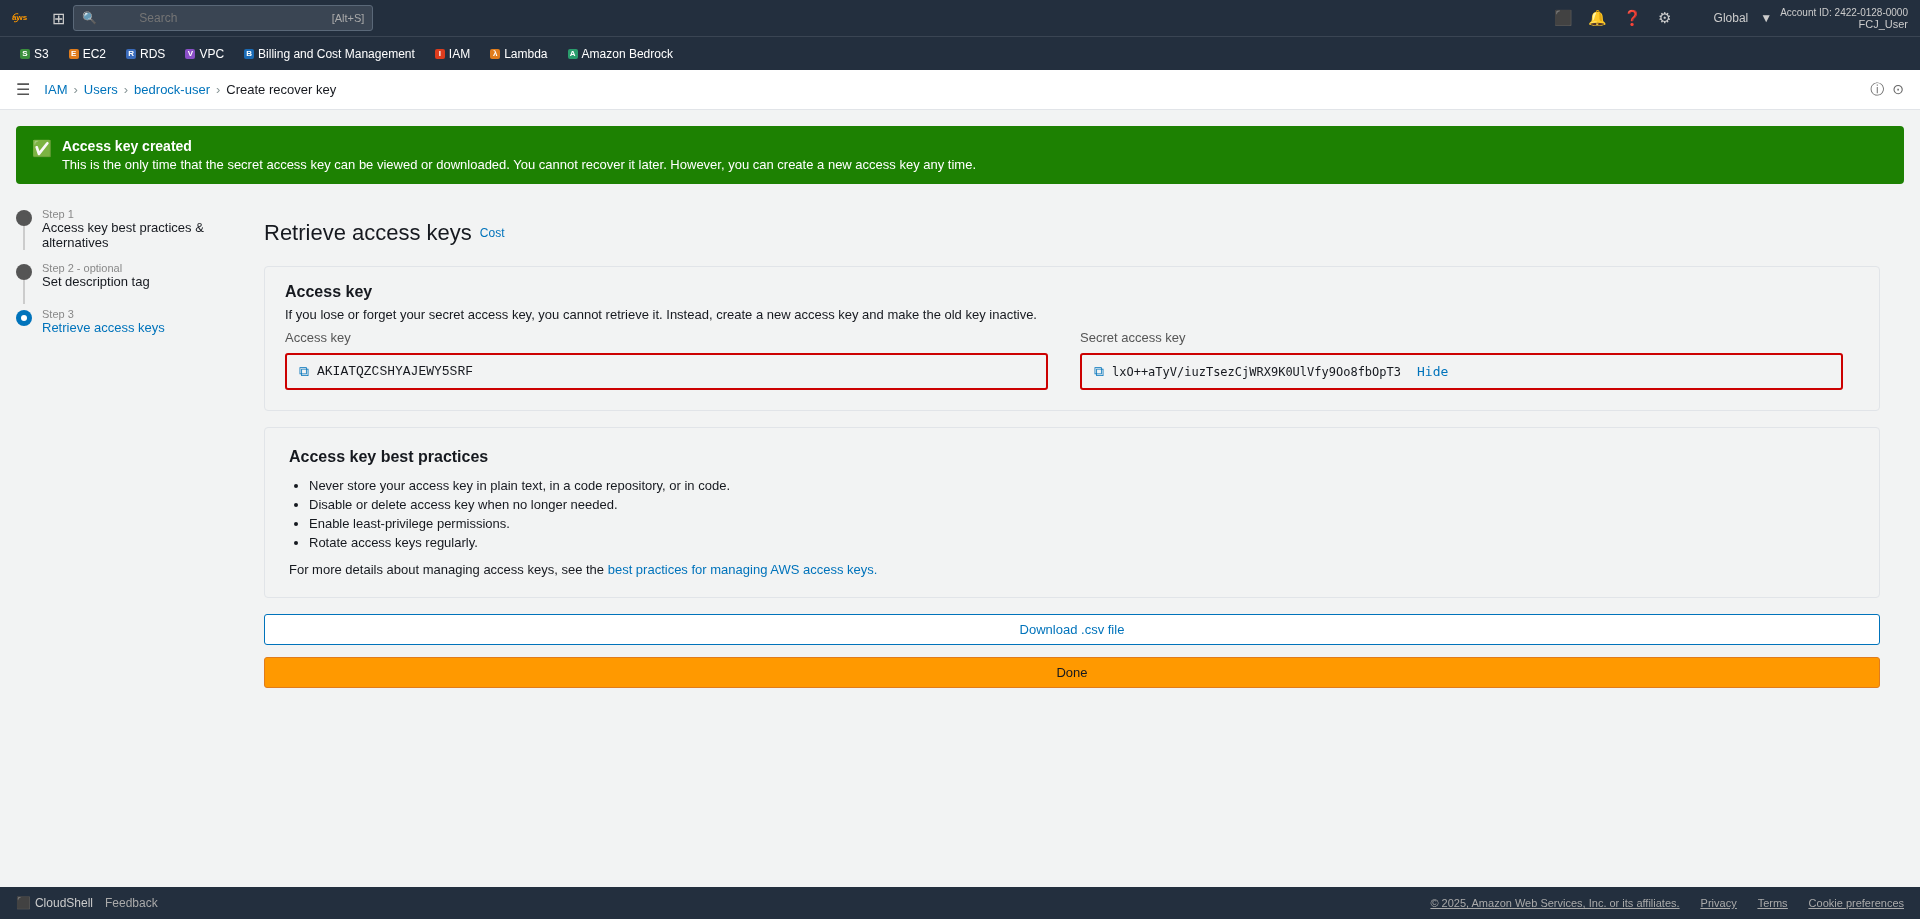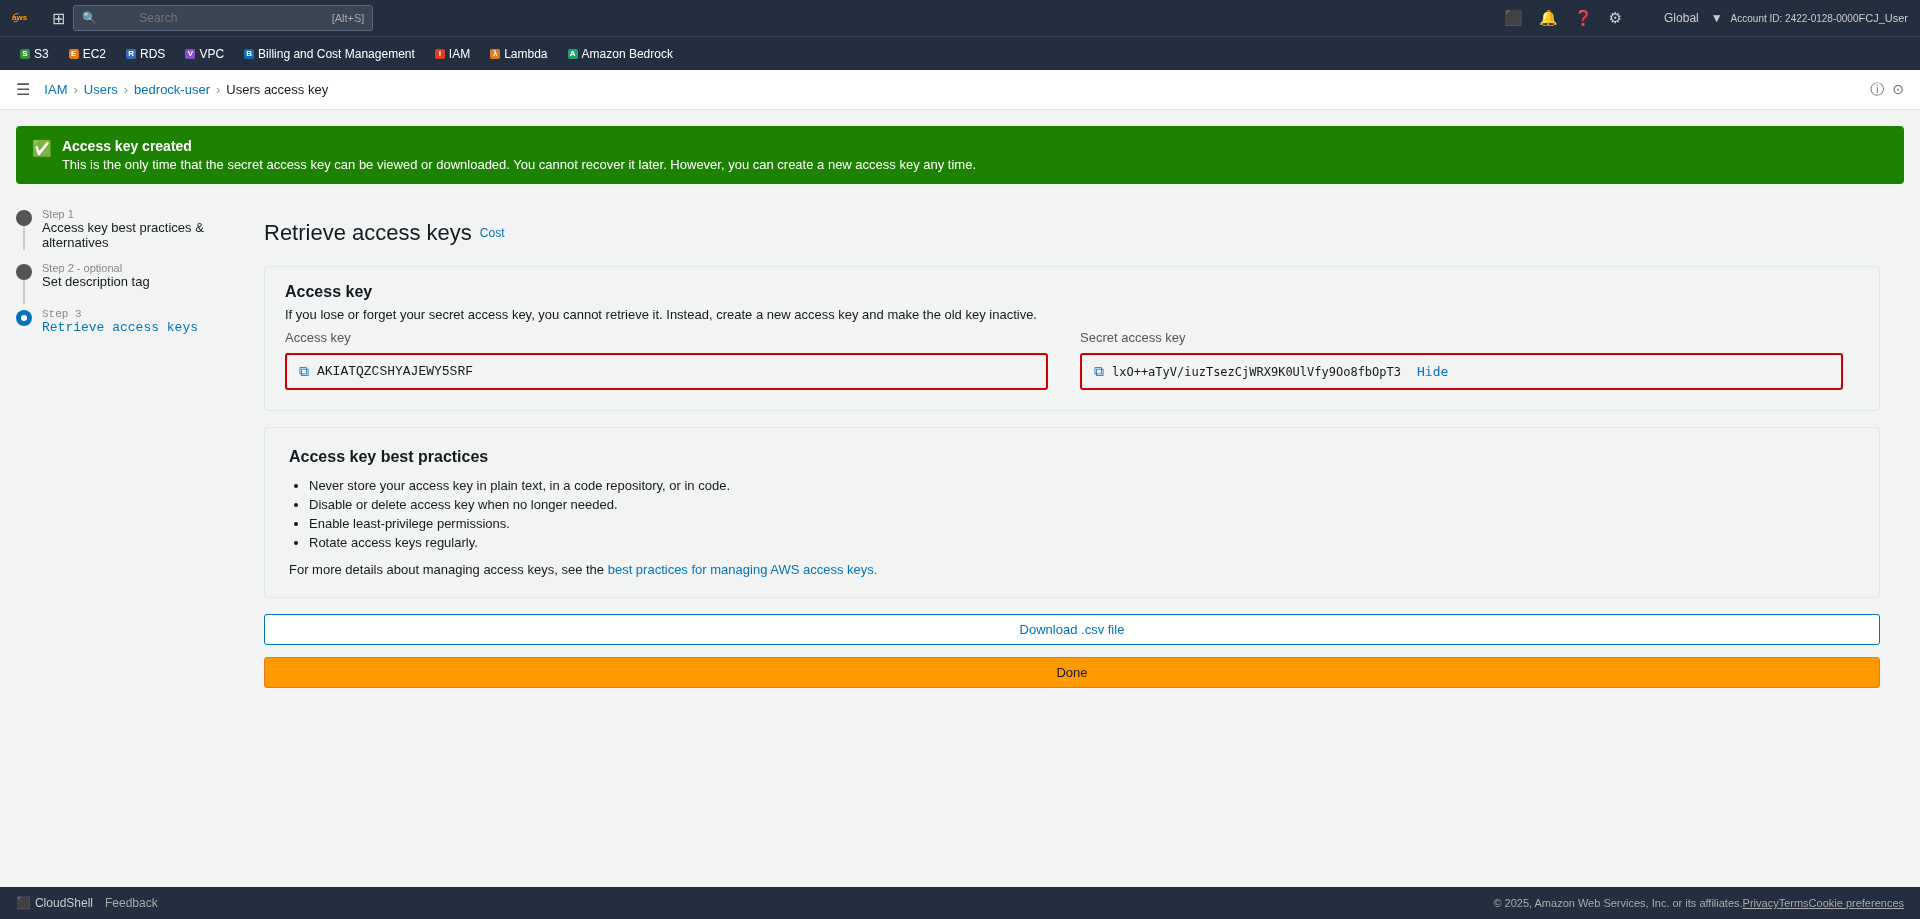--- a/index.html
+++ b/index.html
@@ -39,21 +39,21 @@
     .search-shortcut { color: #aaa; font-size: 11px; }
     .nav-spacer { flex: 1; }
     .nav-icons { display: flex; align-items: center; gap: 16px; color: #ccc; }
     .nav-icons span { cursor: pointer; font-size: 15px; }
     .nav-region {
       color: #ccc; font-size: 12px; cursor: pointer;
       display: flex; align-items: flex-end; gap: 12px; margin-left: 34px;
     }
     .nav-account {
       color: #ccc; font-size: 11px; text-align: right; cursor: pointer;
-      display: flex; flex-direction: row; align-items: flex-end;
+      display: flex; flex-direction: column; align-items: flex-end;
     }
 
     
     .service-bar {
       background: #232f3e;
       border-top: 1px solid #3a4553;
       height: 34px;
       display: flex;
       align-items: center;
       padding: 0 12px;
@@ -215,21 +215,21 @@
       align-items: center;
       padding: 0 16px;
       gap: 16px;
     }
     .footer-left { display: flex; align-items: center; gap: 12px; }
     .cloudshell-btn {
       color: #ccc; font-size: 12px; cursor: pointer;
       display: flex; align-items: center; gap: 4px;
     }
     .footer-spacer { flex: 1; }
-    .footer-right { color: #aaa; font-size: 11px; display: flex; gap: 0; align-items: center; }
+    .footer-right { color: #aaa; font-size: 11px; display: flex; gap: 21px; align-items: center; text-decoration: underline; }
     .footer-link { color: #aaa; cursor: pointer; text-decoration: underline; }
 
     .keys-row {
       display: grid;
       grid-template-columns: 1fr 16px 1fr;
       padding: 0 20px 20px 20px;
       align-items: start;
     }
   </style>
 </head>
@@ -308,21 +308,21 @@
 </div>
 
 <div class="breadcrumb-bar">
   <span class="breadcrumb-menu-icon">☰</span>
   <span class="breadcrumb-item">IAM</span>
   <span class="breadcrumb-sep">›</span>
   <span class="breadcrumb-item">Users</span>
   <span class="breadcrumb-sep">›</span>
   <span class="breadcrumb-item">bedrock-user</span>
   <span class="breadcrumb-sep">›</span>
-  <span class="breadcrumb-current">Users access key</span>
+  <span class="breadcrumb-current">Create recover key</span>
   <div class="breadcrumb-spacer"></div>
   <div class="breadcrumb-actions">
     <span class="breadcrumb-action-icon">ⓘ</span>
     <span class="breadcrumb-action-icon">⊙</span>
   </div>
 </div>
 
 <div class="success-banner">
   <span class="success-icon">✅</span>
   <div>
@@ -358,21 +358,21 @@
             </svg>
         </div>
         <div style="width:2px;background:#ccc;flex:1;min-height:24px;"></div>
       </div>
       <div style="padding-bottom:8px;">
         <div style="font-size:11px;color:#888;">Step 2 - optional</div>
         <div style="font-size:13px;color:#16191f;">Set description tag</div>
       </div>
     </div>
 
-    <div style="display:flex; gap:10px; align-items:flex-start;font-family:Liberation Mono, monospace;">
+    <div style="display:flex; gap:10px; align-items:flex-start;">
       <div style="display:flex;flex-direction:column;align-items:center;">
         <div style="width:16px;height:16px;border-radius:50%;background:#0073bb;display:flex;align-items:center;justify-content:center;flex-shrink:0;margin-top:2px;">
           <svg width="8" height="8" viewBox="0 0 8 8">
               <circle cx="4" cy="4" r="3" fill="#fff"></circle>
             </svg>
         </div>
       </div>
       <div>
         <div style="font-size:11px;color:#888;">Step 3</div>
         <div style="font-size:13px;color:#0073bb;font-weight:500;">Retrieve access keys</div>

